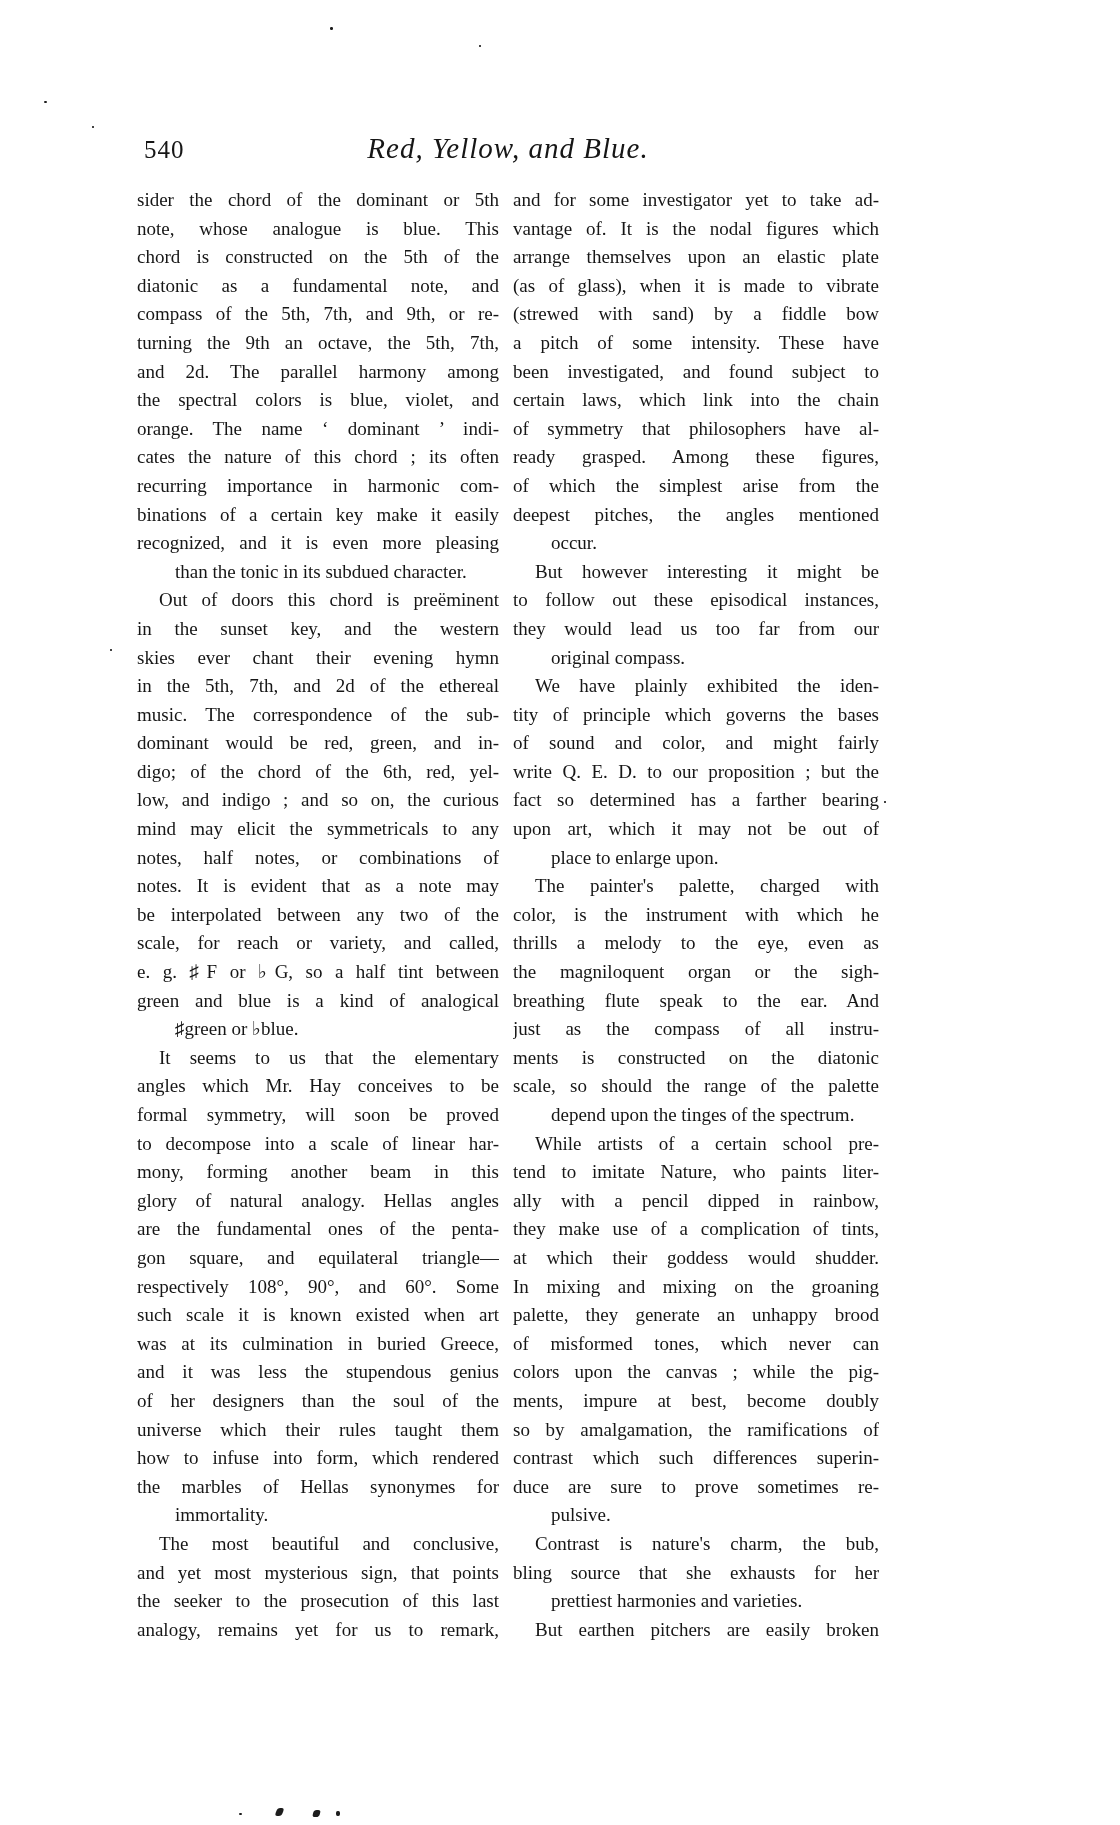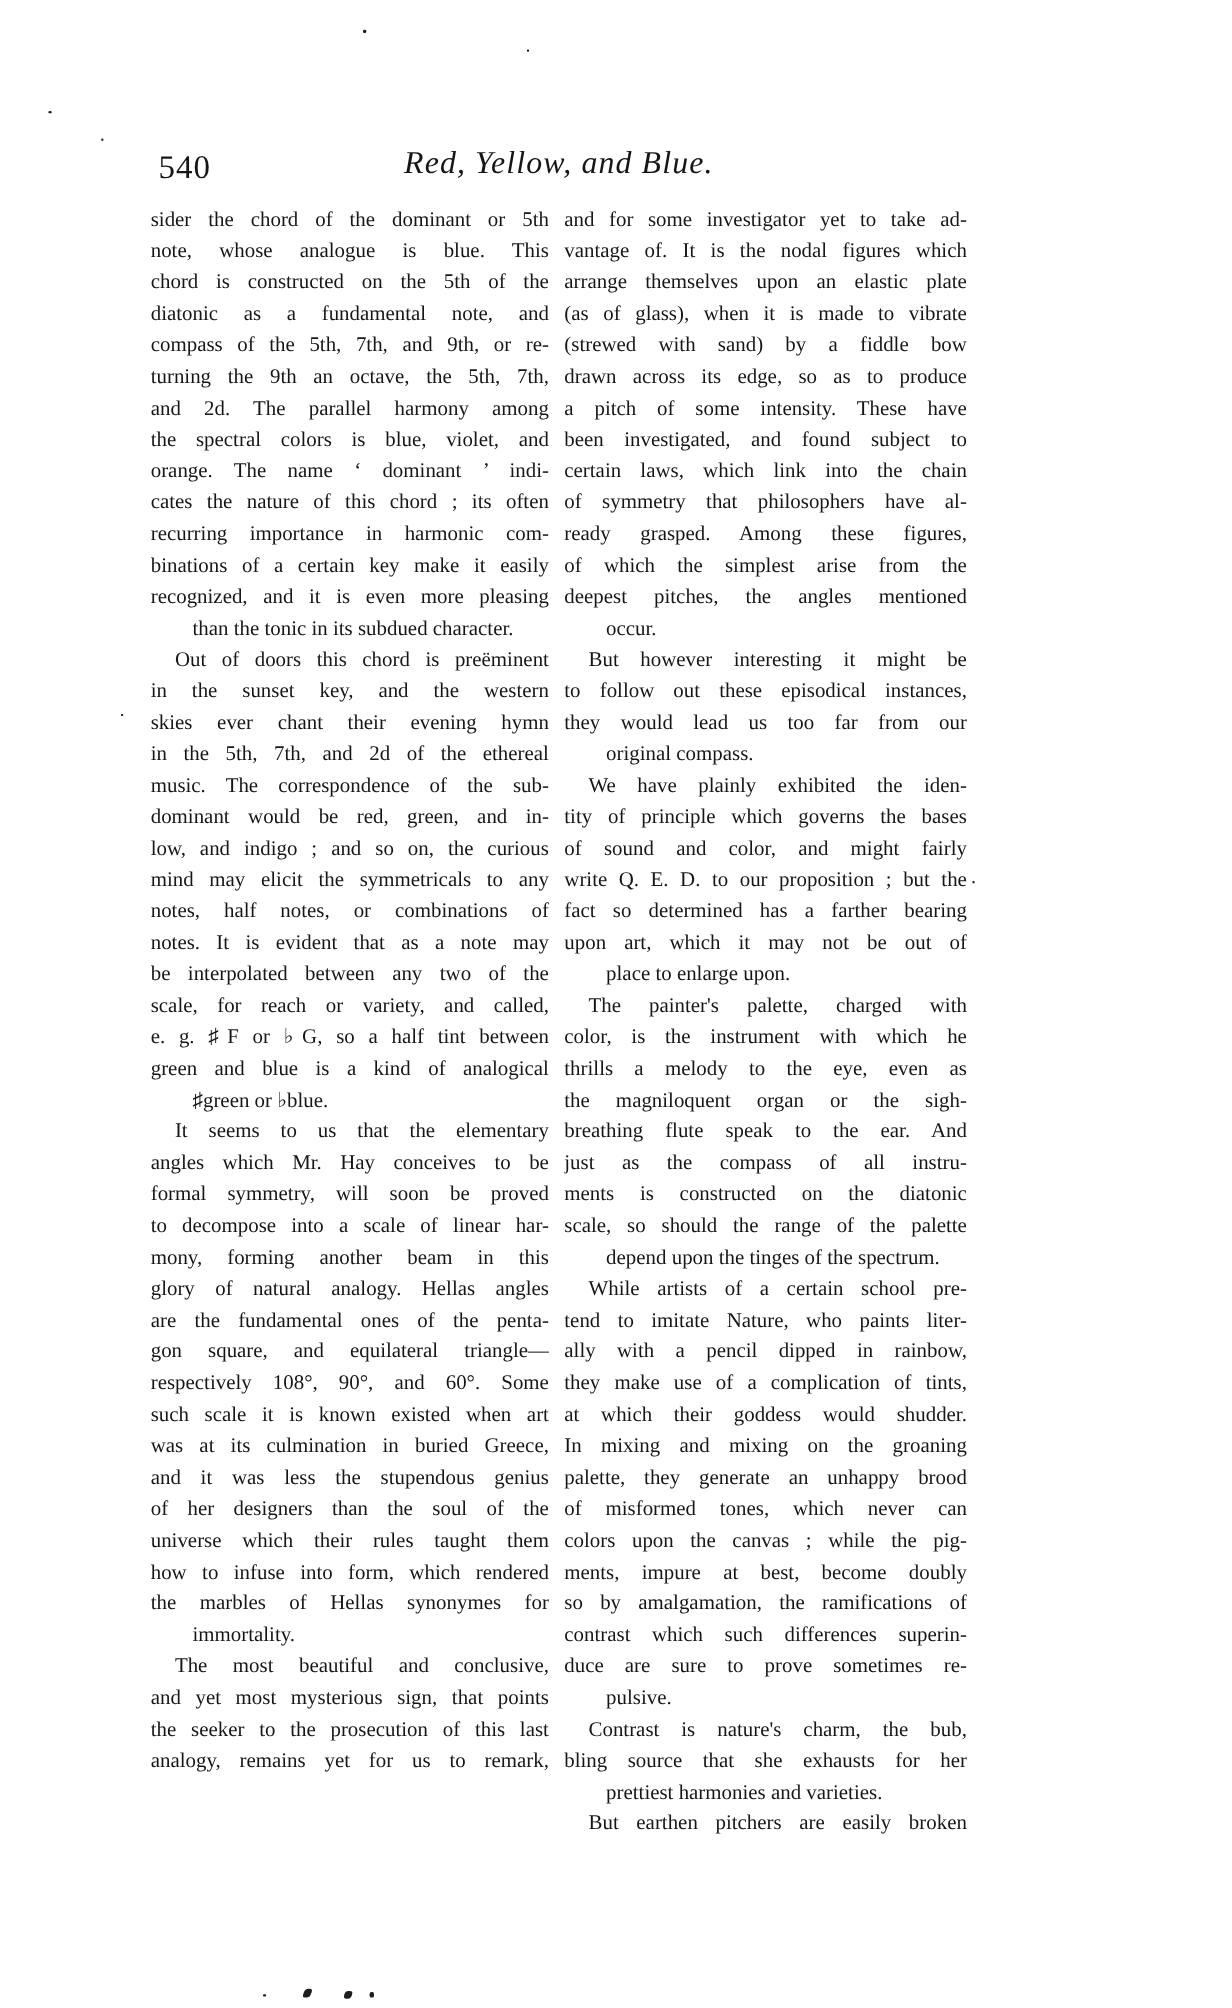--- a/index.html
+++ b/index.html
@@ -17,21 +17,21 @@
   }
   .sheet {
     position: absolute;
     inset: 0;
     background: #ffffff;
   }
   .pageno {
     position: absolute;
     left: 144px;
     top: 136px;
-    font-size: 30px;
+    font-size: 25px;
     letter-spacing: 1px;
   }
   .title {
     position: absolute;
     left: 137px;
     top: 132px;
     width: 742px;
     text-align: center;
     font-style: italic;
     font-size: 29px;
@@ -91,20 +91,21 @@
       <div class="line">recurring importance in harmonic com-</div>
       <div class="line">binations of a certain key make it easily</div>
       <div class="line">recognized, and it is even more pleasing</div>
       <div class="line end">than the tonic in its subdued character.</div>
       <div class="line indent">Out of doors this chord is preëminent</div>
       <div class="line">in the sunset key, and the western</div>
       <div class="line">skies ever chant their evening hymn</div>
       <div class="line">in the 5th, 7th, and 2d of the ethereal</div>
       <div class="line">music. The correspondence of the sub-</div>
       <div class="line">dominant would be red, green, and in-</div>
+      <div class="line">digo; of the chord of the 6th, red, yel-</div>
       <div class="line">low, and indigo ; and so on, the curious</div>
       <div class="line">mind may elicit the symmetricals to any</div>
       <div class="line">notes, half notes, or combinations of</div>
       <div class="line">notes. It is evident that as a note may</div>
       <div class="line">be interpolated between any two of the</div>
       <div class="line">scale, for reach or variety, and called,</div>
       <div class="line">e. g. ♯F or ♭G, so a half tint between</div>
       <div class="line">green and blue is a kind of analogical</div>
       <div class="line end">♯green or ♭blue.</div>
       <div class="line indent">It seems to us that the elementary</div>
@@ -128,21 +129,20 @@
       <div class="line">and yet most mysterious sign, that points</div>
       <div class="line">the seeker to the prosecution of this last</div>
       <div class="line">analogy, remains yet for us to remark,</div>
     </div>
   <div class="col col-right">
       <div class="line">and for some investigator yet to take ad-</div>
       <div class="line">vantage of. It is the nodal figures which</div>
       <div class="line">arrange themselves upon an elastic plate</div>
       <div class="line">(as of glass), when it is made to vibrate</div>
       <div class="line">(strewed with sand) by a fiddle bow</div>
-      <div class="line">drawn across its edge, so as to produce</div>
       <div class="line">a pitch of some intensity. These have</div>
       <div class="line">been investigated, and found subject to</div>
       <div class="line">certain laws, which link into the chain</div>
       <div class="line">of symmetry that philosophers have al-</div>
       <div class="line">ready grasped. Among these figures,</div>
       <div class="line">of which the simplest arise from the</div>
       <div class="line">deepest pitches, the angles mentioned</div>
       <div class="line end">occur.</div>
       <div class="line indent">But however interesting it might be</div>
       <div class="line">to follow out these episodical instances,</div>

